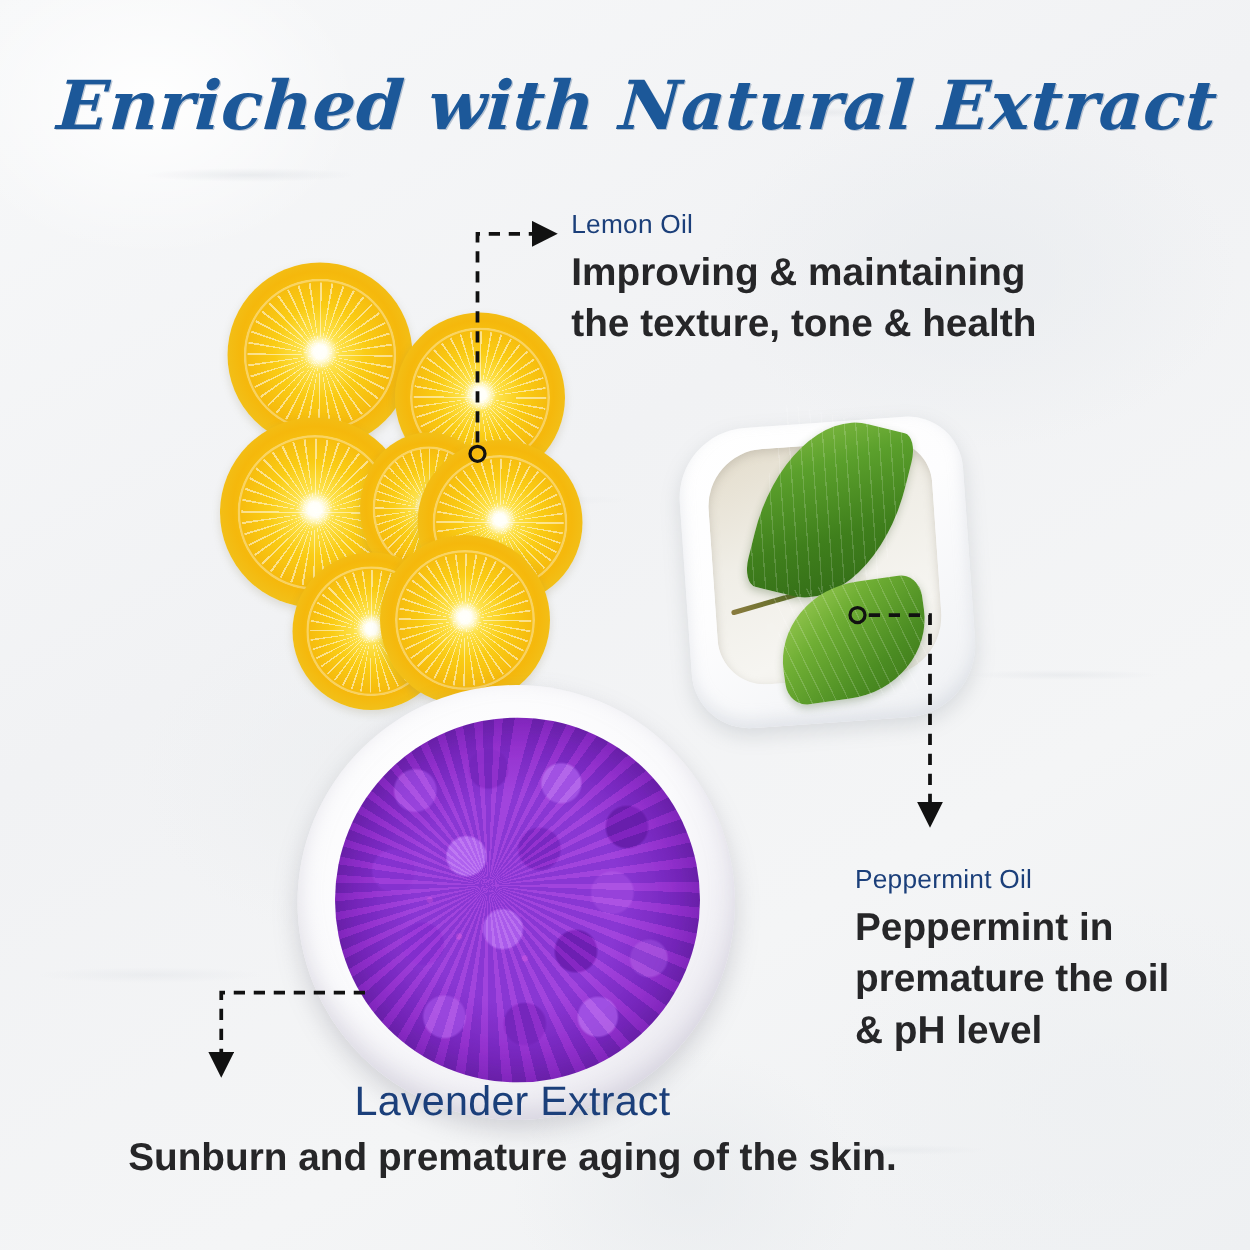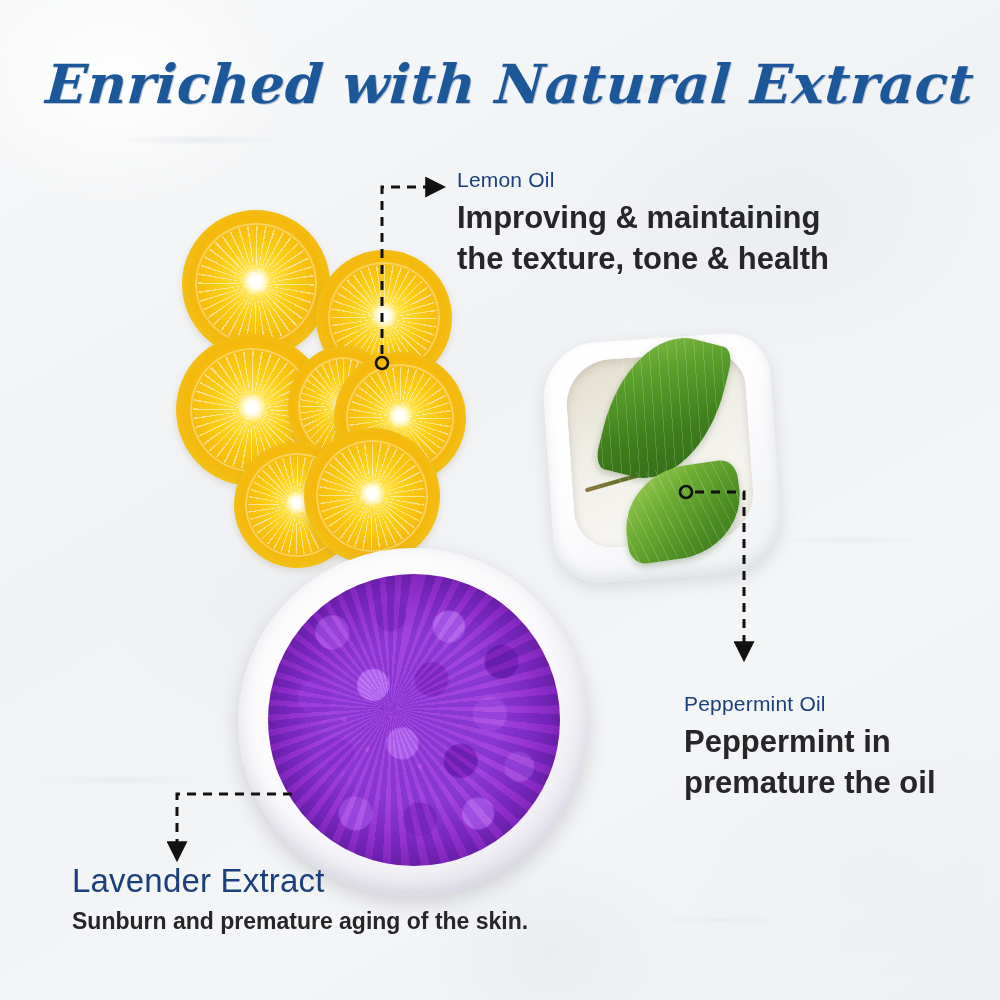--- a/index.html
+++ b/index.html
@@ -170,23 +170,23 @@
     color:#1b3f7a;white-space:nowrap;
   }
   .callout p{
     margin:0;
     font-family:"Liberation Sans", sans-serif;
     font-weight:700;font-size:31px;line-height:1.32;
     color:#262628;
   }
   #callout-lemon{left:457px;top:168px;width:470px;}
   #callout-pepper{left:684px;top:692px;width:300px;}
-  #callout-lavender{left:72px;top:862px;width:700px;}
+  #callout-lavender{left:60px;top:862px;width:700px;text-align:center;}
   #callout-lavender h3{font-size:33px;}
-  #callout-lavender p{font-size:23px;white-space:nowrap;}
+  #callout-lavender p{font-size:31px;white-space:nowrap;}
 </style>
 </head>
 <body>
 
 <div id="stage">
 
   <div class="title">Enriched with Natural Extract</div>
 
   <div class="photo" id="lemons">
     <div class="lemon" style="left:6px;top:4px;width:148px;height:148px;"></div>
@@ -242,20 +242,21 @@
       <span>Improving &amp; maintaining</span><br>
       <span>the texture, tone &amp; health</span>
     </p>
   </div>
 
   <div class="callout" id="callout-pepper">
     <h3>Peppermint Oil</h3>
     <p>
       <span>Peppermint in</span><br>
       <span>premature the oil</span><br>
+      <span>&amp; pH level</span>
     </p>
   </div>
 
   <div class="callout" id="callout-lavender">
     <h3>Lavender Extract</h3>
     <p>Sunburn and premature aging of the skin.</p>
   </div>
 
 </div>
 

